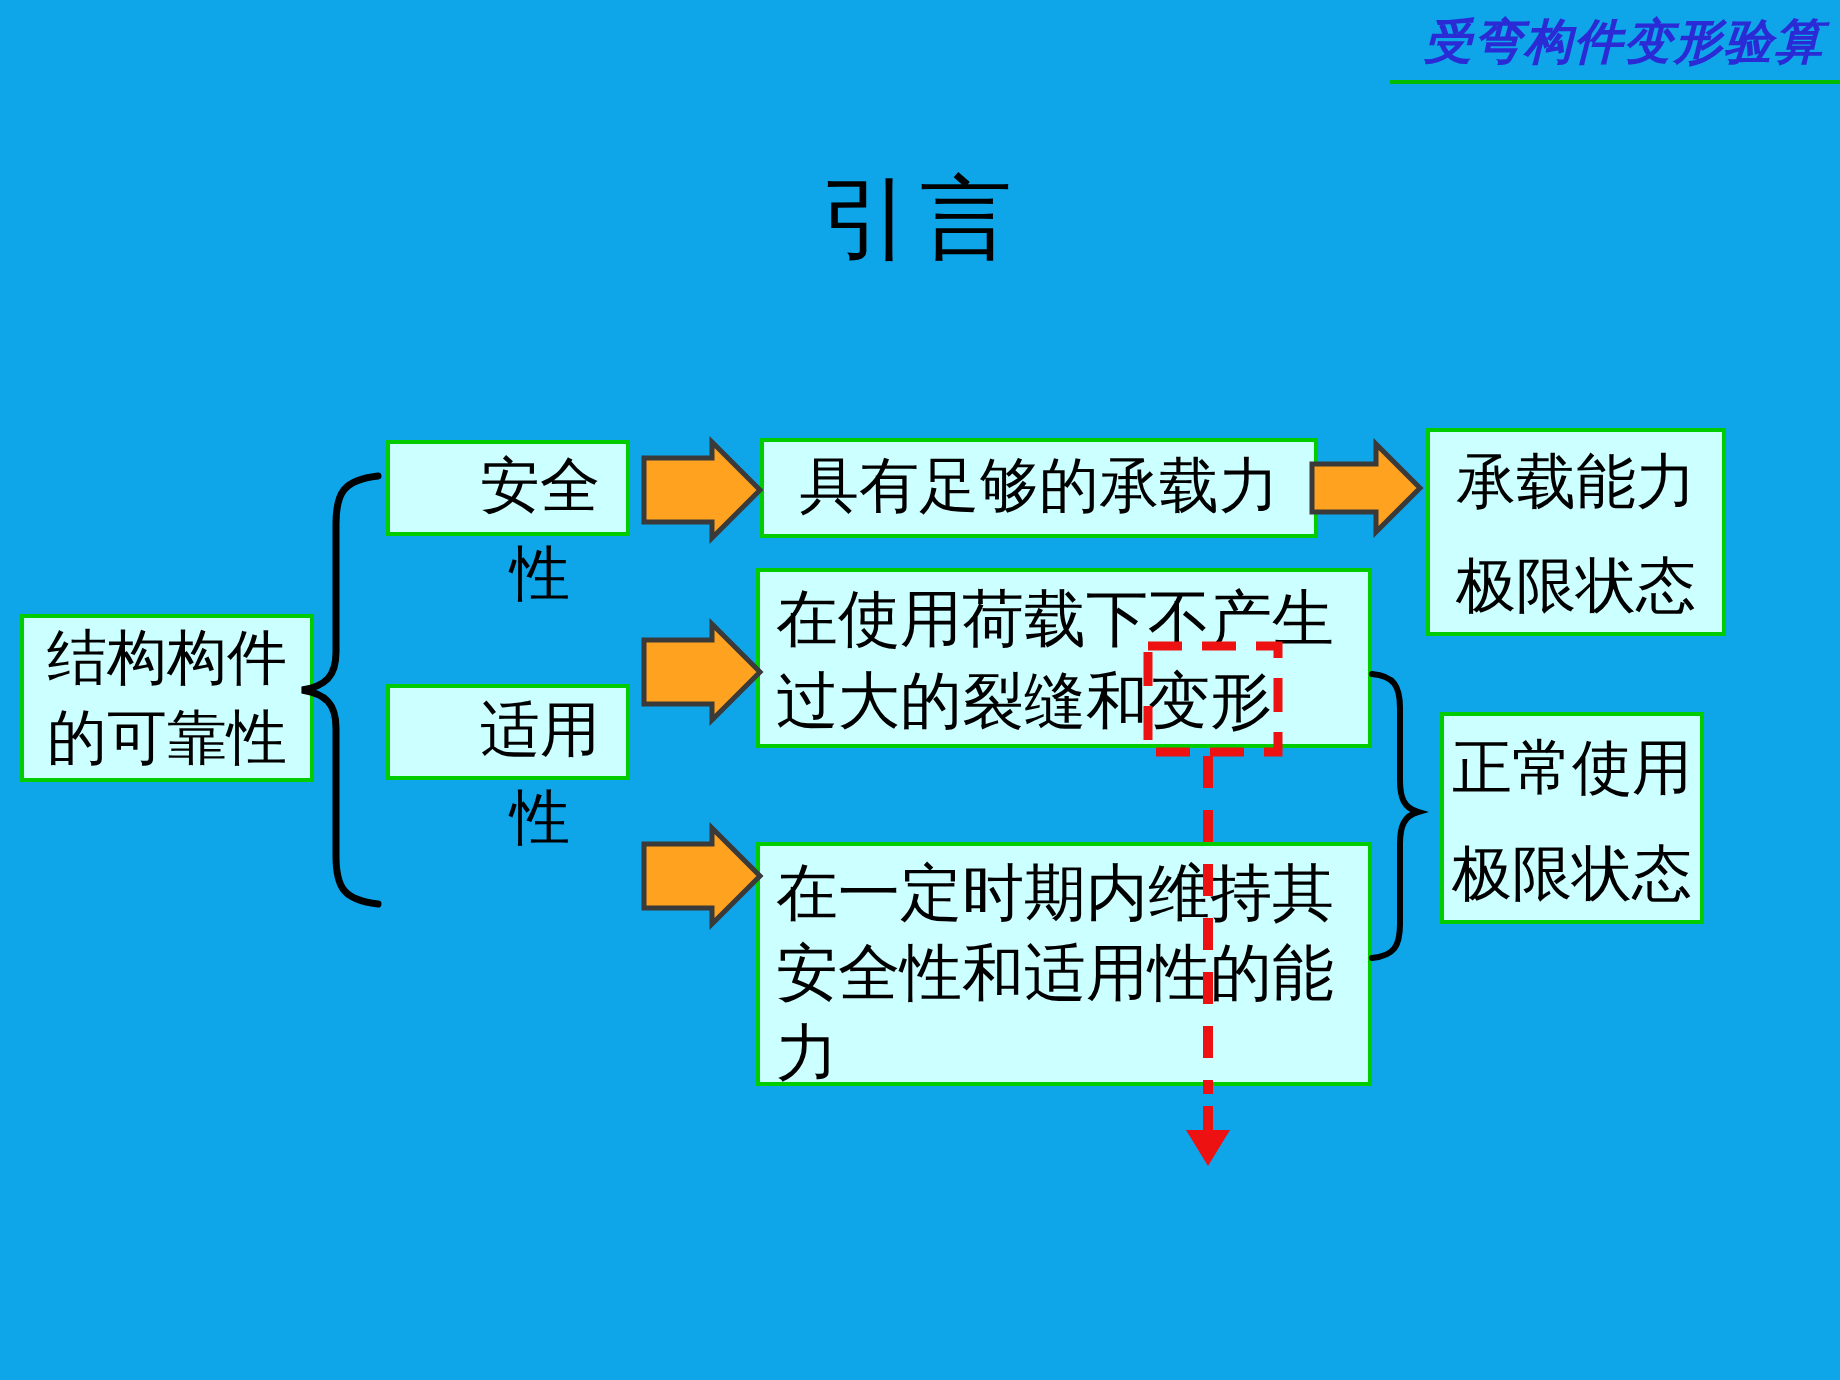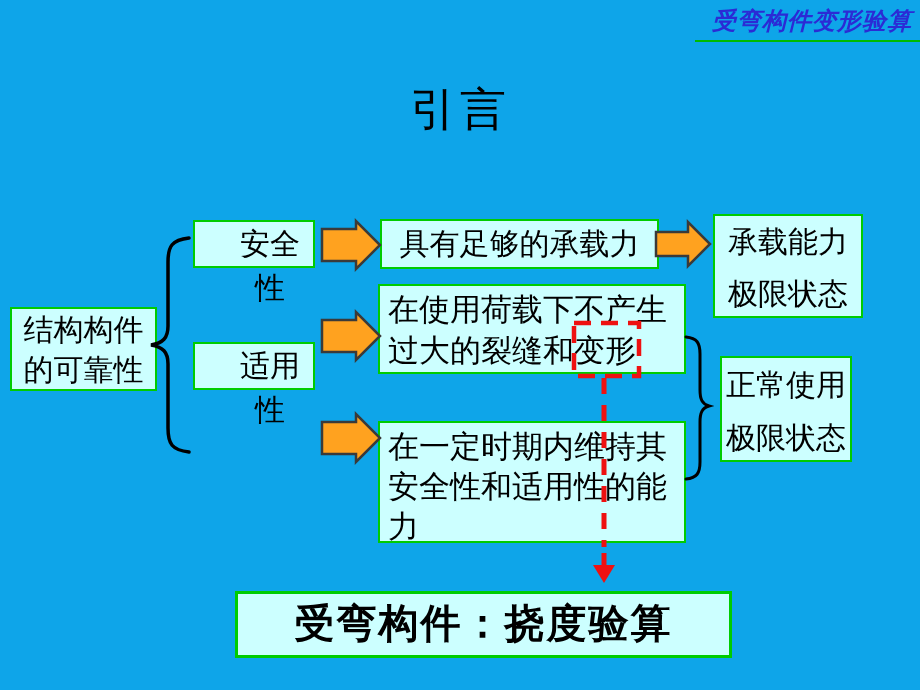--- a/index.html
+++ b/index.html
@@ -63,21 +63,20 @@
 安全性和适用性的能
 力</div>
   <div class="box crack">在使用荷载下不产生
 过大的裂缝和变形</div>
 
   <div class="box ultimate">承载能力
 极限状态</div>
   <div class="box normal">正常使用
 极限状态</div>
 
-  <div class="box conclusion">受弯构件：挠度验算</div>
 
   <svg class="overlay" viewBox="0 0 920 690" xmlns="http://www.w3.org/2000/svg">
 
     <path d="M189,238 C172,240 168,246 168,262 L168,326 C168,338 163,343 151,345
              C163,347 168,352 168,364 L168,428 C168,444 172,450 189,452" fill="none" stroke="#000000" stroke-width="3.5" stroke-linecap="round"></path>
 
     <path d="M686,337 C697,338 700,343 700,354 L700,390 C700,399 702,404 709,406
              C702,408 700,413 700,422 L700,462 C700,473 697,478 686,479" fill="none" stroke="#000000" stroke-width="3" stroke-linecap="round"></path>
 
     <path d="M322,229 L356,229 L356,221 L380,245 L356,269 L356,261 L322,261 Z" fill="#FFA21F" stroke="#3A3A3A" stroke-width="2.5"></path>

